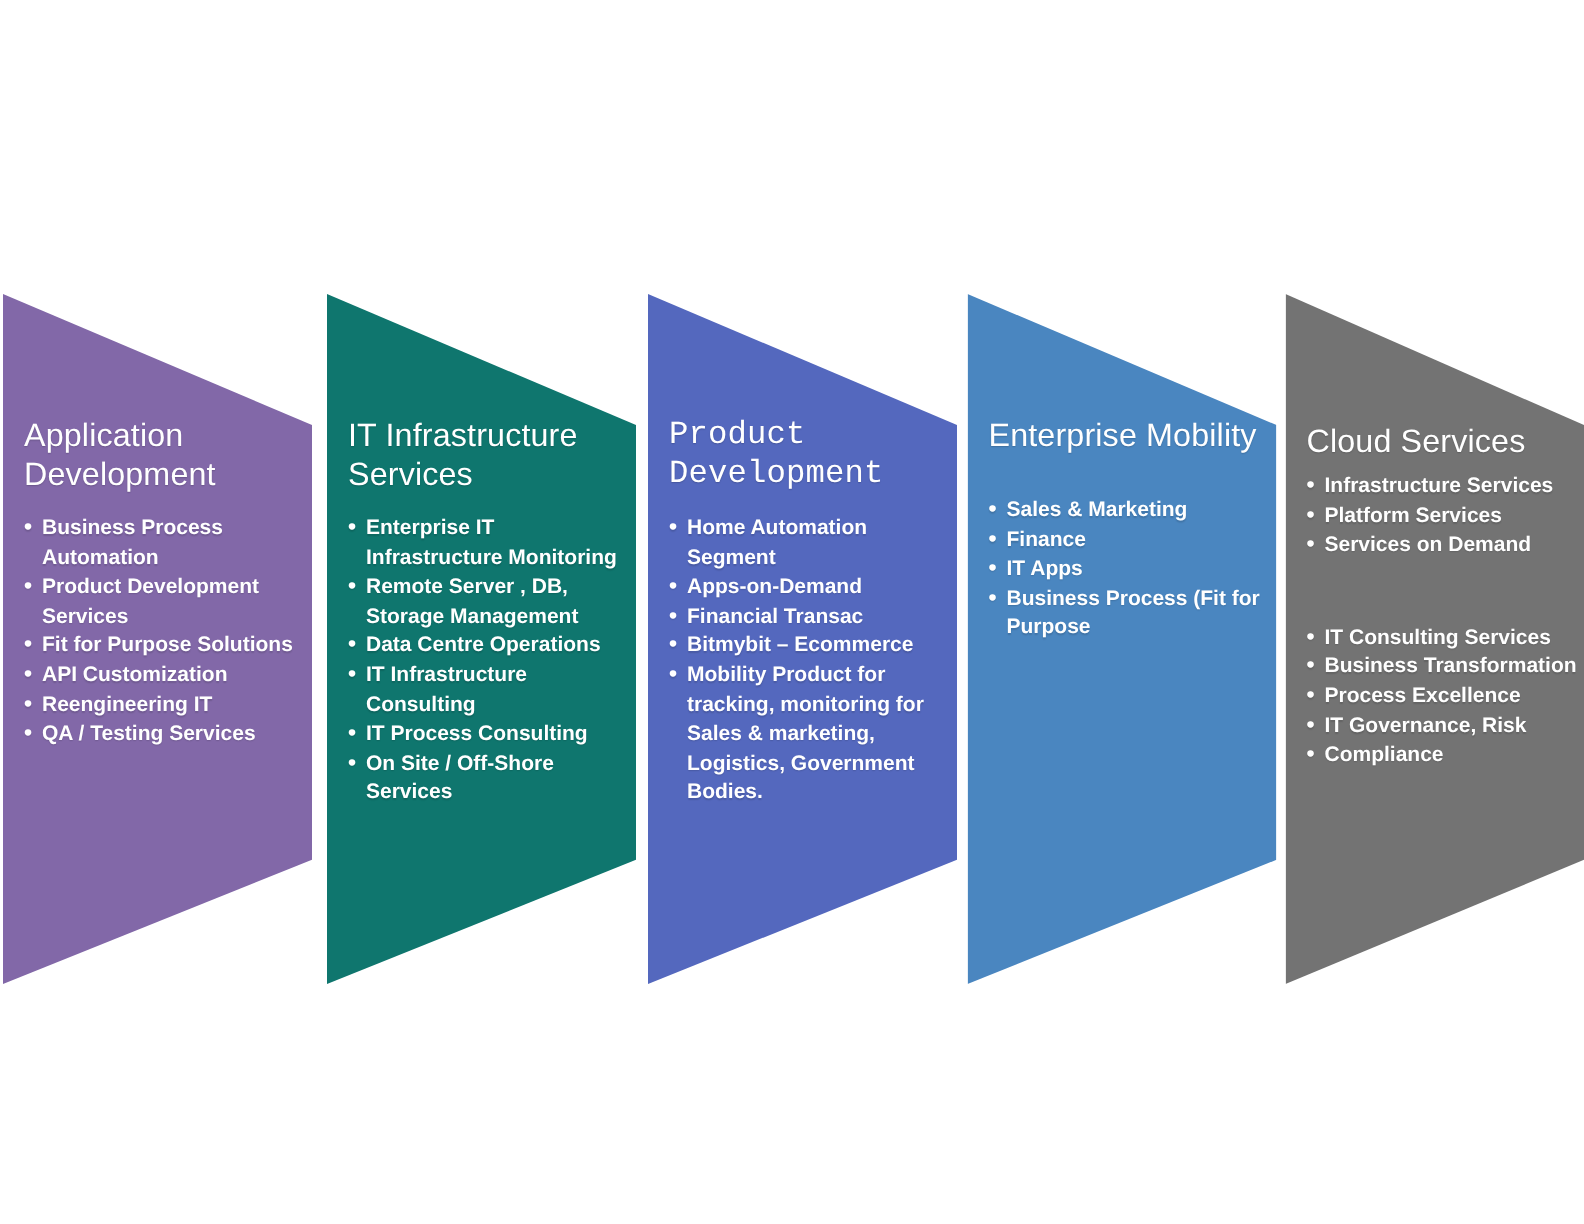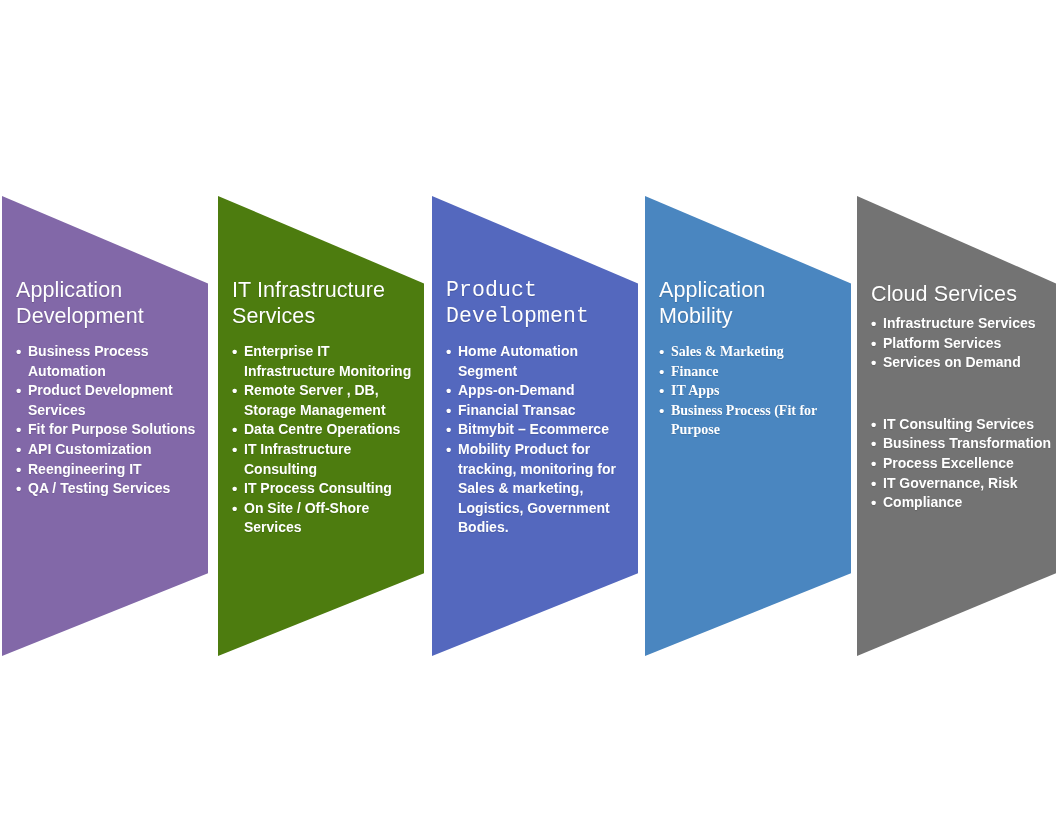--- a/index.html
+++ b/index.html
@@ -105,21 +105,21 @@
         <ul class="bullet-list" style="top: 146px;">
           <li>Business Process Automation</li>
           <li>Product Development Services</li>
           <li>Fit for Purpose Solutions</li>
           <li>API Customization</li>
           <li>Reengineering IT</li>
           <li>QA / Testing Services</li>
         </ul>
       </div>
     </div>
-    <div class="chevron" style="left: 218px; width: 206px; background: #4d7c0f;">
+    <div class="chevron" style="left: 218px; width: 206px; background: #0f766e;">
       <div class="chev-inner">
         <div class="panel-title" style="top: 82px;">IT Infrastructure Services</div>
         <ul class="bullet-list" style="top: 146px;">
           <li>Enterprise IT Infrastructure Monitoring</li>
           <li>Remote Server , DB, Storage Management</li>
           <li>Data Centre Operations</li>
           <li>IT Infrastructure Consulting</li>
           <li>IT Process Consulting</li>
           <li>On Site / Off-Shore Services</li>
         </ul>
@@ -132,22 +132,22 @@
           <li>Home Automation Segment</li>
           <li>Apps-on-Demand</li>
           <li>Financial Transac</li>
           <li>Bitmybit – Ecommerce</li>
           <li>Mobility Product for tracking, monitoring for Sales &amp; marketing, Logistics, Government Bodies.</li>
         </ul>
       </div>
     </div>
     <div class="chevron" style="left: 645px; width: 206px; background: rgb(74, 134, 192);">
       <div class="chev-inner">
-        <div class="panel-title" style="top: 82px;">Application Mobility</div>
-        <ul class="bullet-list" style="top: 146px; font-family: Liberation Serif, serif;">
+        <div class="panel-title" style="top: 82px;">Enterprise Mobility</div>
+        <ul class="bullet-list" style="top: 134px;">
           <li>Sales &amp; Marketing</li>
           <li>Finance</li>
           <li>IT Apps</li>
           <li>Business Process (Fit for Purpose</li>
         </ul>
       </div>
     </div>
     <div class="chevron" style="left: 857px; width: 199px; background: #737373;">
       <div class="chev-inner">
         <div class="panel-title" style="top: 86px;">Cloud Services</div>

